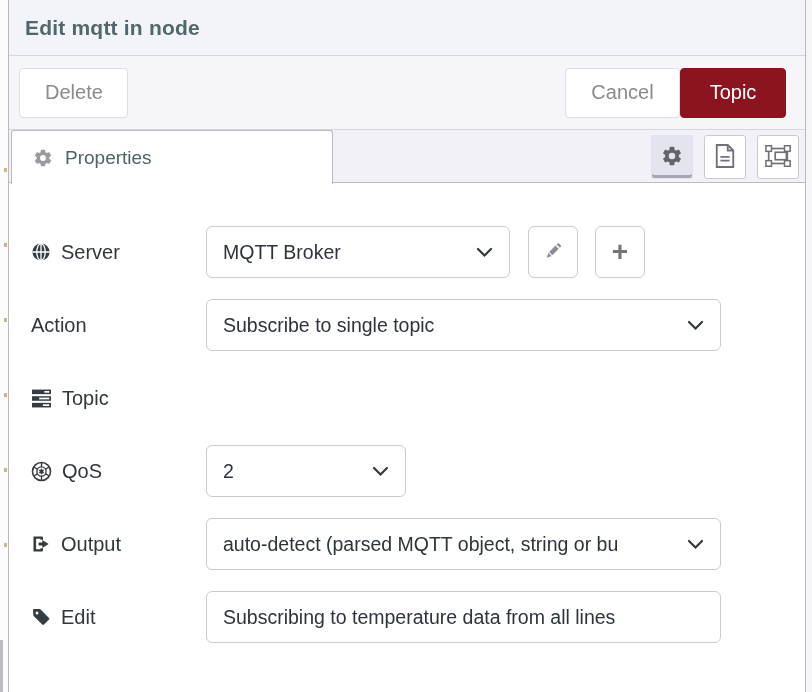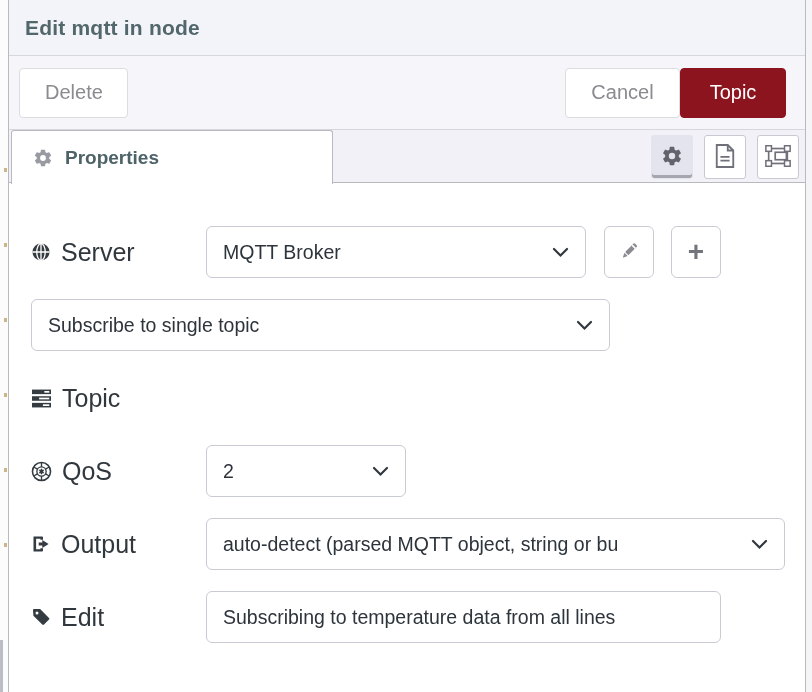--- a/index.html
+++ b/index.html
@@ -60,58 +60,58 @@
     border-bottom: 1px solid #b9b9c0;
     flex: none;
   }
   .tab {
     position: absolute; left: 2px; top: 0; width: 322px; height: 54px;
     background: #fff; border: 1px solid #b9b9c0; border-bottom: none;
     border-radius: 3px 3px 0 0;
     display: flex; align-items: center; gap: 12px; padding-left: 21px;
     cursor: pointer; z-index: 2;
   }
-  .tab-label { font-size: 19px; font-weight: bold; color: #4d6368; }
+  .tab-label { font-size: 19px; font-weight: normal; color: #4d6368; }
   .tab-icons {
     position: absolute; right: 6px; top: 5px;
     display: flex; gap: 11px;
   }
   .iconbtn {
     width: 42px; height: 44px; background: #fff;
     border: 1px solid #c9c9d2; border-radius: 3px;
     display: flex; align-items: center; justify-content: center;
     cursor: pointer; padding: 0;
   }
   .iconbtn.selected {
     background: #e4e4ee; border-color: #e4e4ee;
     box-shadow: inset 0 -3px 0 #a6a6ae;
   }
 
   
   .form { flex: 1; background: #fff; padding: 43px 0 0 22px; }
   .row { display: flex; align-items: center; height: 52px; margin-bottom: 21px; }
   .lbl {
     width: 175px; display: flex; align-items: center; gap: 10px;
-    font-size: 25px; color: #30373d; flex: none;
+    font-size: 20px; color: #30373d; flex: none;
   }
   .fldicon { display: flex; align-items: center; flex: none; }
 
   .control {
     height: 52px; border: 1px solid #c9cbd4; border-radius: 6px;
     background: #fff; display: flex; align-items: center;
     padding: 0 16px; font-size: 19.5px; color: #2d343b;
   }
   .select { justify-content: space-between; cursor: pointer; gap: 8px; }
   .sel-text { white-space: nowrap; overflow: hidden; }
   .chev { display: flex; flex: none; }
   input.control {
     font-family: inherit; outline: none; width: 515px;
   }
-  .w-wide { width: 579px; }
-  .w-server { width: 380px; }
+  .w-wide { width: 515px; }
+  .w-server { width: 304px; }
   .w-qos { width: 200px; }
 
   .sqbtn {
     width: 50px; height: 52px; border: 1px solid #c9cbd4; border-radius: 6px;
     background: #fff; display: flex; align-items: center; justify-content: center;
     cursor: pointer; flex: none;
   }
   .sqbtn.edit { margin-left: 18px; }
   .sqbtn.add { margin-left: 17px; font-size: 28px; font-weight: bold; color: #74747c; }
 
@@ -217,20 +217,23 @@
                   <rect x="10" y="4.8" width="4.6" height="1.6" fill="#fff"></rect>
                   <path d="M10 16.5 h4.6 l-2.3 4.6 z"></path>
                 </g>
               </svg>
           </span>
         </button>
         <button class="sqbtn add">+</button>
       </div>
 
       <div class="row">
+        <div class="lbl">
+          <span>Action</span>
+        </div>
         <div class="control select w-wide">
           <span class="sel-text">Subscribe to single topic</span>
           <span class="chev">
             <svg width="17" height="11" viewBox="0 0 17 11">
                 <path d="M2 2 L8.5 8.5 L15 2" fill="none" stroke="#33383e" stroke-width="2.2" stroke-linecap="round"></path>
               </svg>
           </span>
         </div>
       </div>
 

